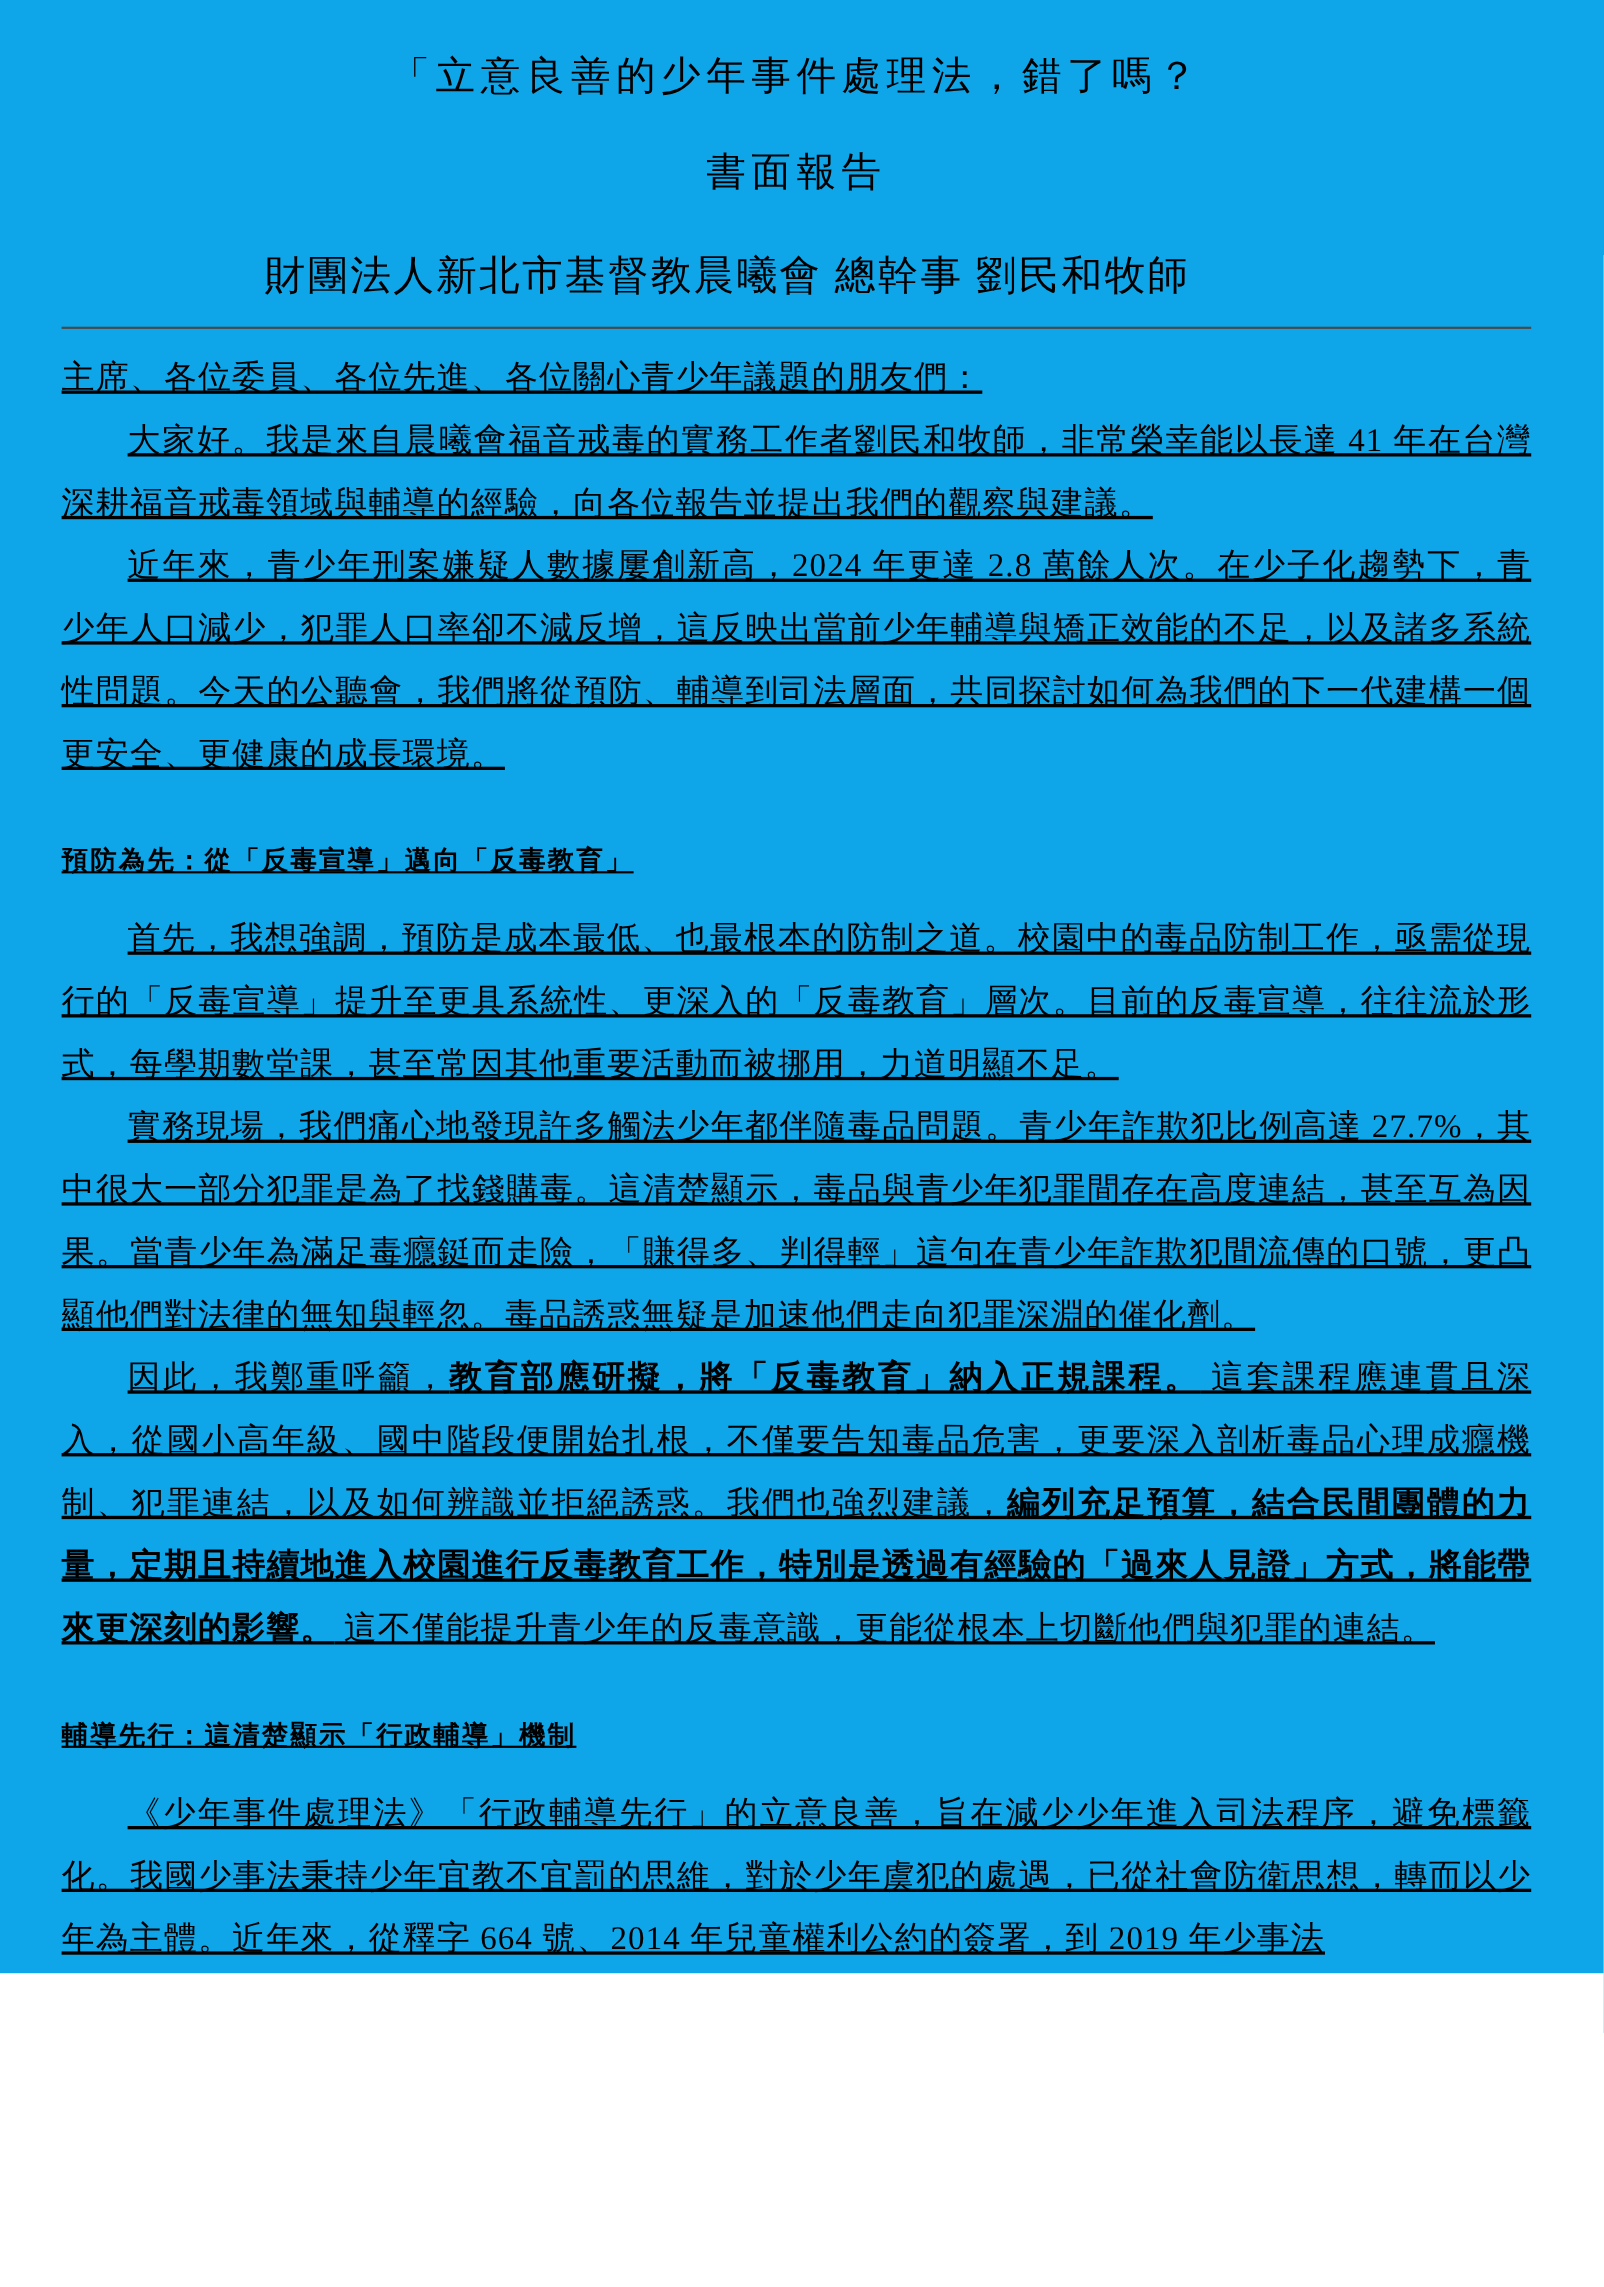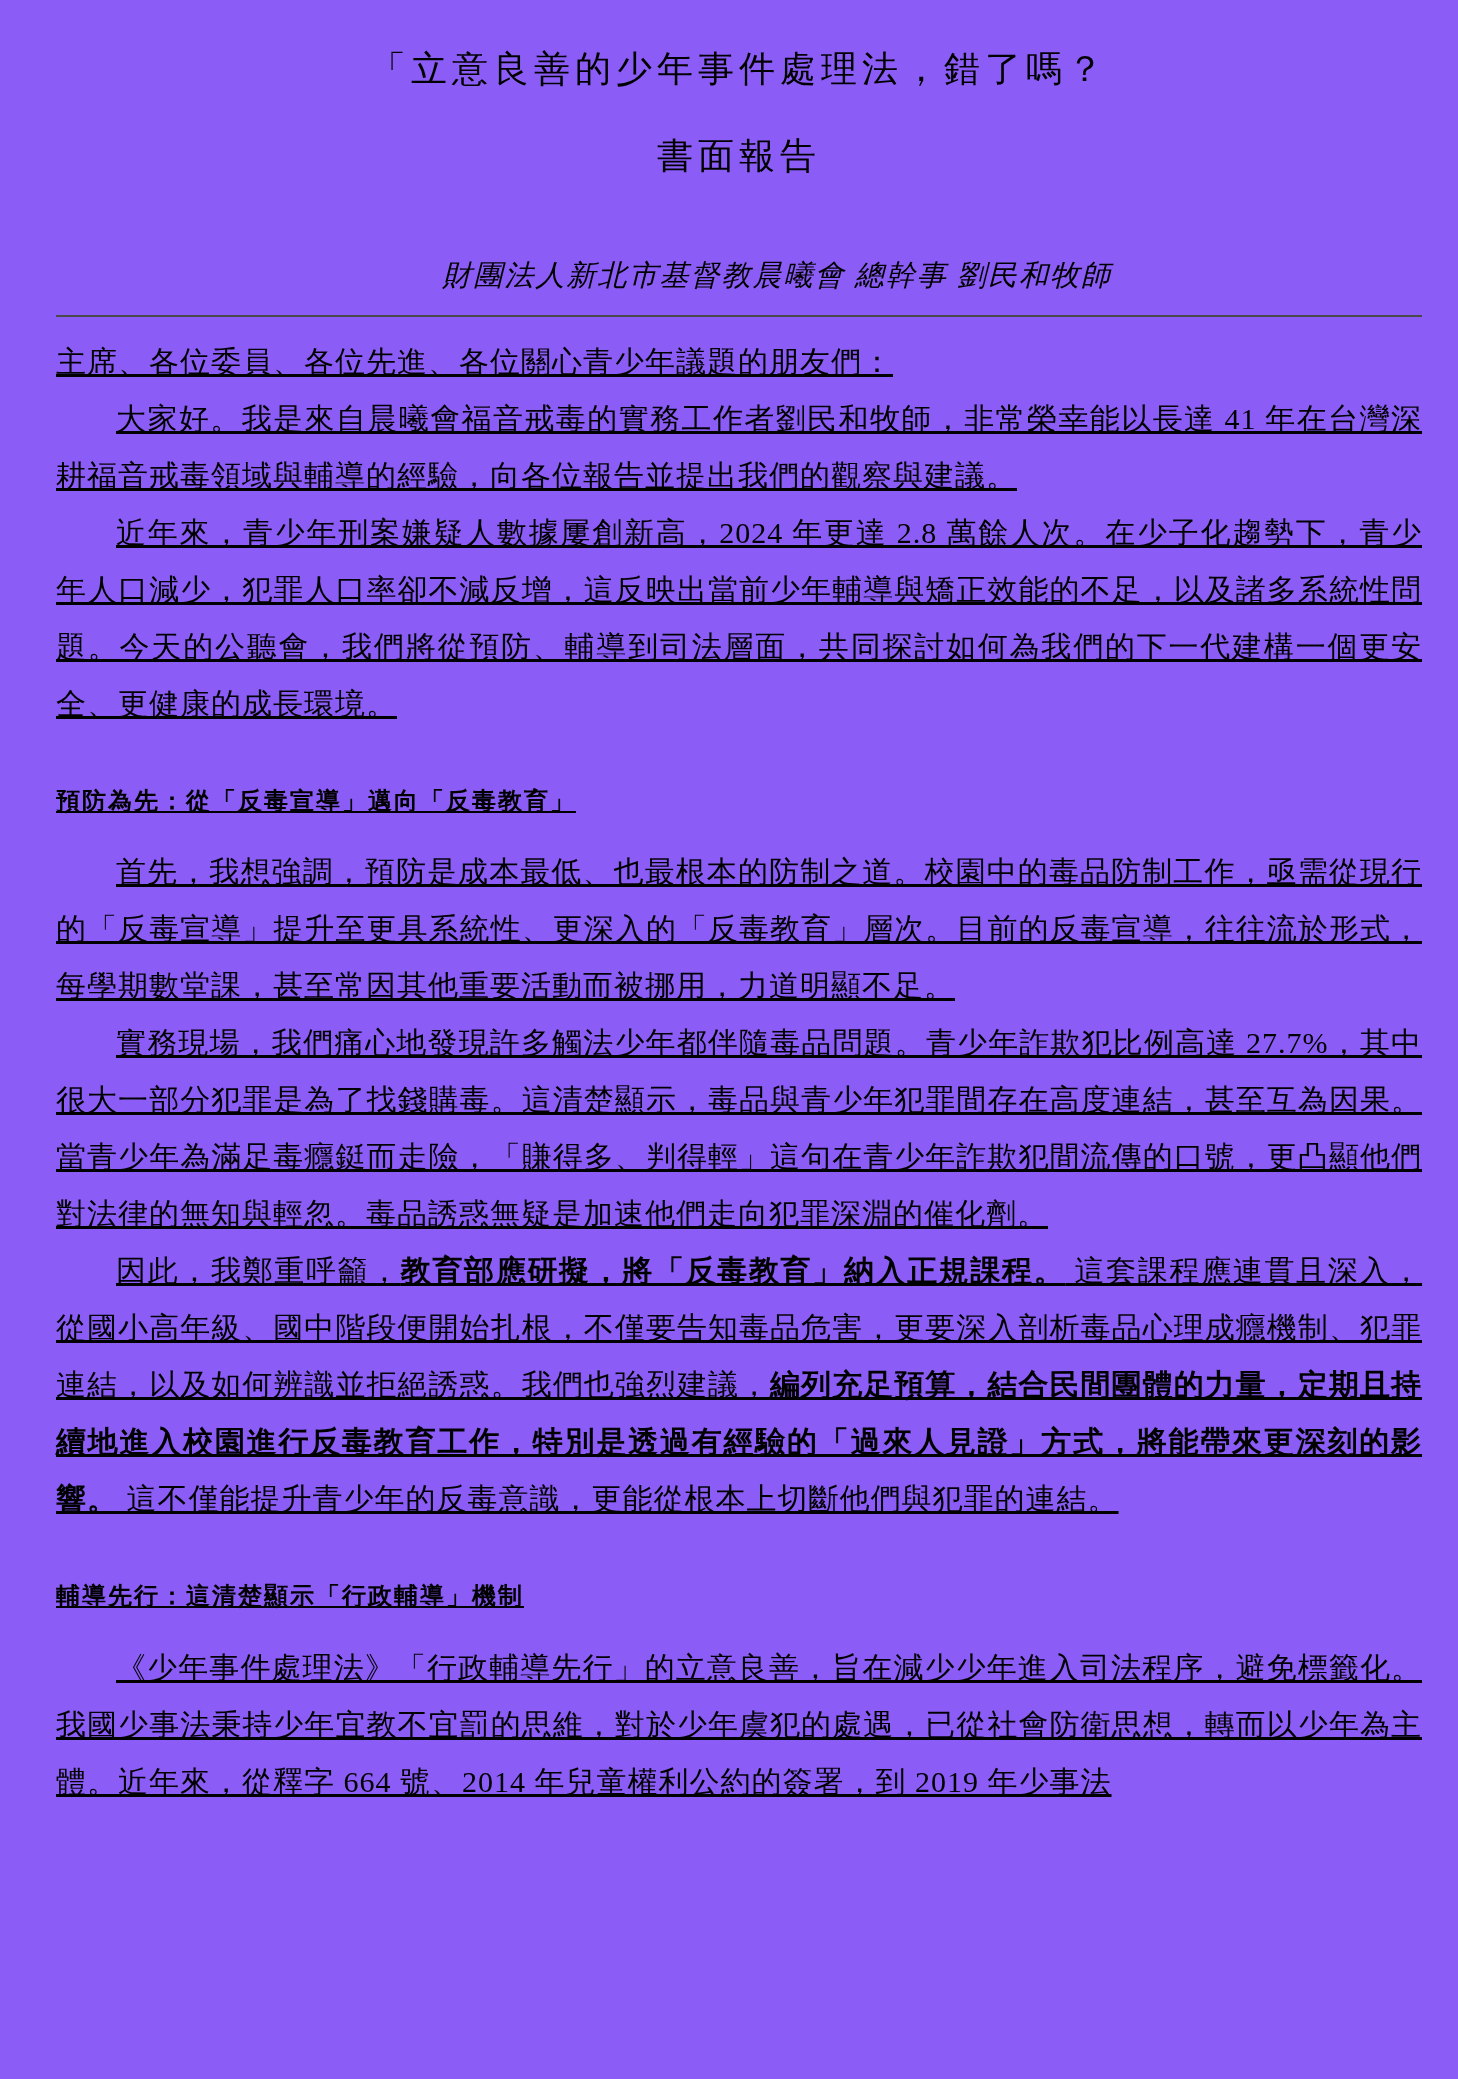--- a/index.html
+++ b/index.html
@@ -1,44 +1,43 @@
 <!DOCTYPE html>
 <html><head>
 <meta charset="utf-8">
 <style>
   * { box-sizing: border-box; }
   html, body { margin: 0; padding: 0; background: #ffffff; }
   .page {
     position: relative;
     width: 1458px;
-    height: 2079px;
+    height: 1794px;
     margin: 0 auto;
-    background: #8b5cf6;
-    padding: 48px 36px 40px 56px;
+    background: #0ea5e9;
+    padding: 48px 66px 40px 56px;
     overflow: hidden;
     font-family: "Liberation Serif", "DejaVu Serif", serif;
     color: #000000;
   }
   .title-block {
     text-align: center;
     font-size: 36px;
     letter-spacing: 5px;
     font-weight: 400;
     line-height: 1.2;
   }
   .title-line { margin-bottom: 44px; }
   .title-line:last-child { margin-bottom: 4px; }
   .author-line {
-    margin-top: 80px;
+    margin-top: 52px;
     text-align: right;
     padding-right: 310px;
-    font-size: 29px;
+    font-size: 37px;
     letter-spacing: 2px;
     line-height: 1.2;
-    font-style: italic;
   }
   .rule {
     border: none;
     border-top: 2px solid #4a4a4a;
     margin: 22px 0 0 0;
   }
   .body-text {
     margin-top: 16px;
     font-size: 30px;
     line-height: 1.9;

